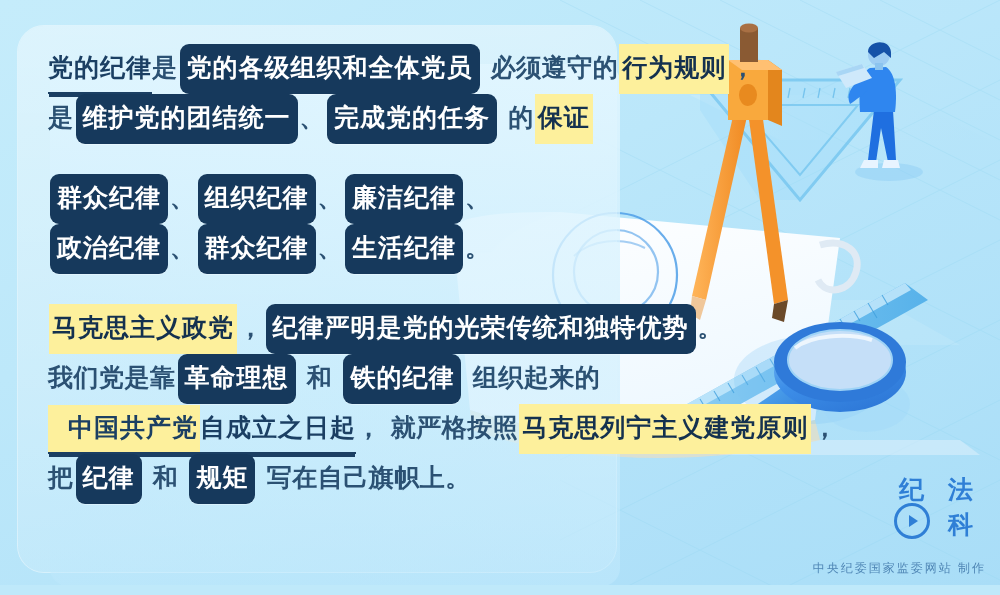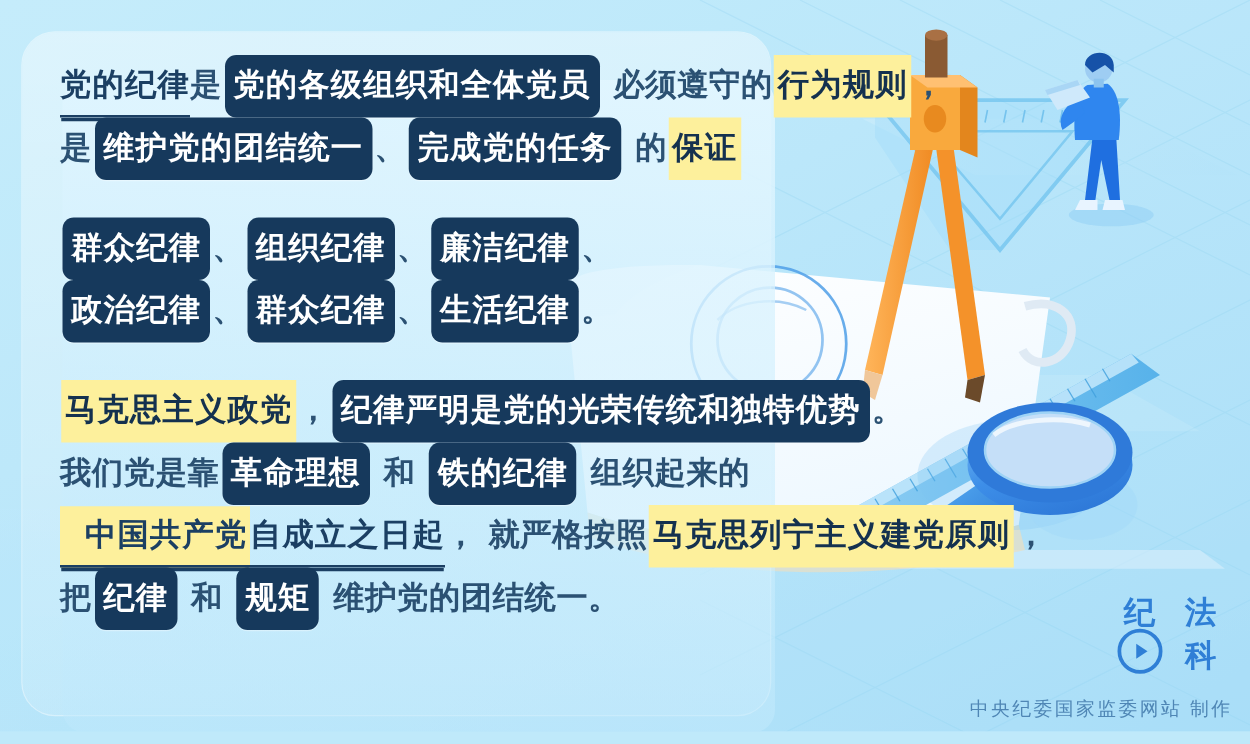--- a/index.html
+++ b/index.html
@@ -79,21 +79,21 @@
     box-shadow:0 4px 0 -1px #1b3f63;
     padding-bottom:1px;
     letter-spacing:1px;
   }
   .dunder.on-hl{background:#fdf09c;padding-left:20px;padding-right:2px;}
 
   
   .watermark{
     position:absolute;right:14px;bottom:8px;
     font-family:"Liberation Sans","DejaVu Sans",sans-serif;
-    font-size:15px;color:#4f86b5;letter-spacing:2px;
+    font-size:12px;color:#4f86b5;letter-spacing:2px;
   }
   .logo{
     position:absolute;right:16px;bottom:44px;width:96px;height:68px;
   }
   .logo-grid{
     position:absolute;inset:0;
     display:grid;grid-template-columns:1fr 1fr;grid-template-rows:1fr 1fr;
     gap:2px;
   }
   .logo-cell{
@@ -292,21 +292,21 @@
         <div class="line"><span class="t">是</span><span class="pill">维护党的团结统一</span><span class="t">、</span><span class="pill">完成党的任务</span><span class="t"> 的</span><span class="hl">保证</span></div>
       </div>
       <div class="para gap">
         <div class="line"><span class="pill">群众纪律</span><span class="t">、</span><span class="pill">组织纪律</span><span class="t">、</span><span class="pill">廉洁纪律</span><span class="t">、</span></div>
         <div class="line"><span class="pill">政治纪律</span><span class="t">、</span><span class="pill">群众纪律</span><span class="t">、</span><span class="pill">生活纪律</span><span class="t">。</span></div>
       </div>
       <div class="para gap">
         <div class="line"><span class="hl">马克思主义政党</span><span class="t">，</span><span class="pill">纪律严明是党的光荣传统和独特优势</span><span class="t">。</span></div>
         <div class="line"><span class="t">我们党是靠</span><span class="pill">革命理想</span><span class="t"> 和 </span><span class="pill">铁的纪律</span><span class="t"> 组织起来的</span></div>
         <div class="line"><span class="dunder on-hl">中国共产党</span><span class="dunder">自成立之日起</span><span class="t">，  就严格按照</span><span class="hl">马克思列宁主义建党原则</span><span class="t">，</span></div>
-        <div class="line"><span class="t">把</span><span class="pill">纪律</span><span class="t"> 和 </span><span class="pill">规矩</span><span class="t"> 维护党的团结统一。</span></div>
+        <div class="line"><span class="t">把</span><span class="pill">纪律</span><span class="t"> 和 </span><span class="pill">规矩</span><span class="t"> 写在自己旗帜上。</span></div>
       </div>
     </div>
 
   <div class="logo">
     <div class="logo-grid">
       <div class="logo-cell">纪</div>
       <div class="logo-cell">法</div>
       <div class="logo-cell" style="opacity:0">普</div>
       <div class="logo-cell">科</div>
     </div>

